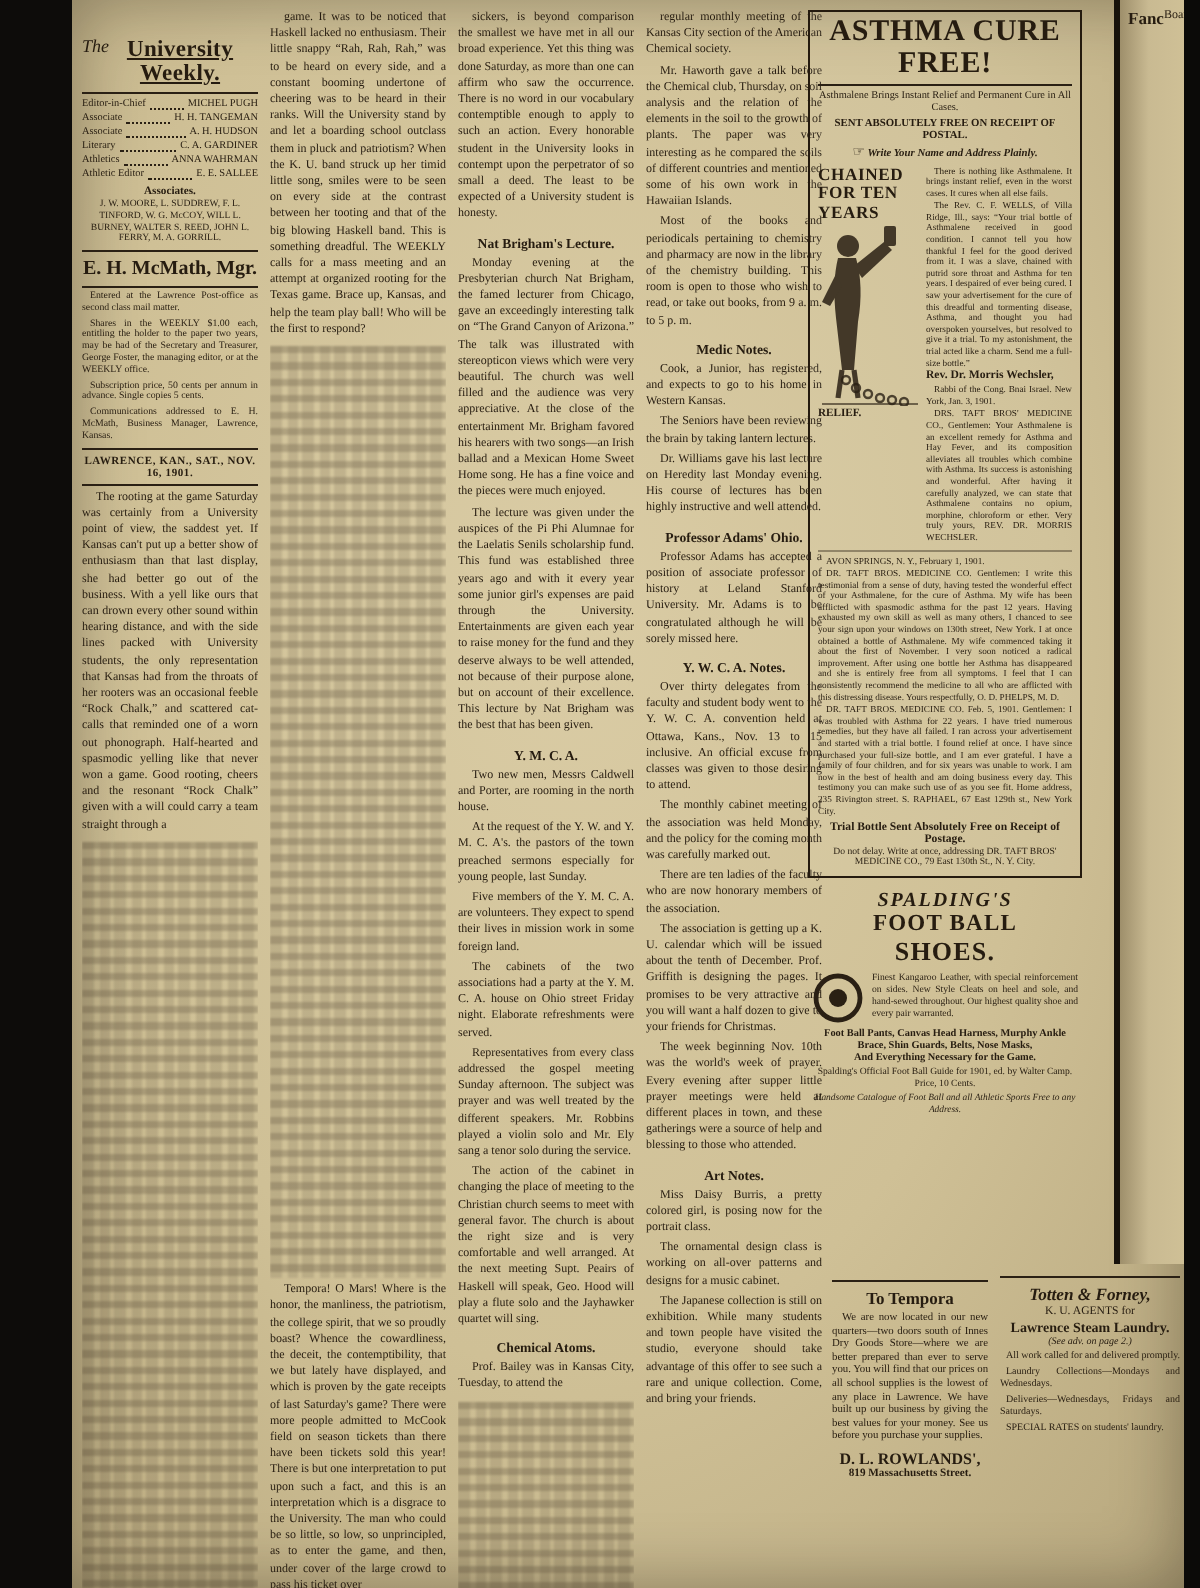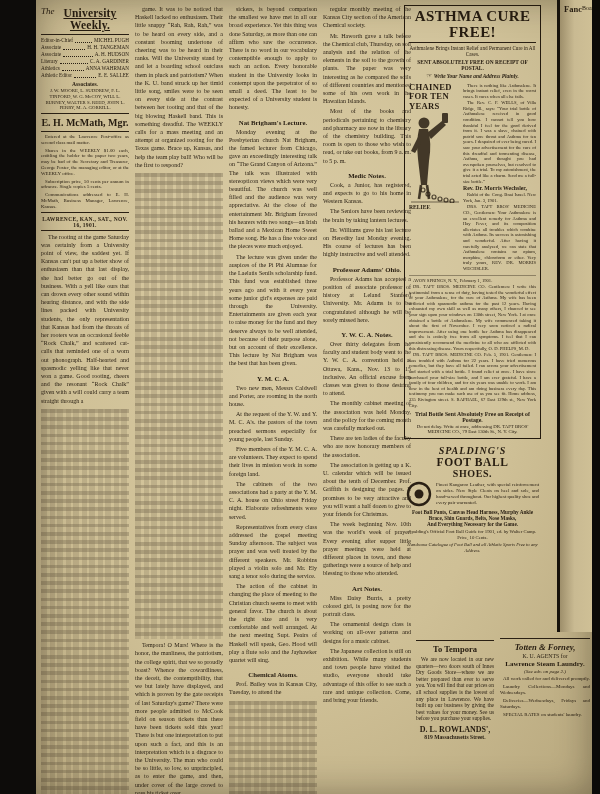--- a/index.html
+++ b/index.html
@@ -17,21 +17,21 @@
   .colflow{display:flex;flex-direction:column;height:100%;}
   .art-p{font-size:6px;line-height:8.2px;text-align:justify;text-indent:7px;margin:0 0 2px;flex-shrink:0;}
   .art-head{font-size:6.8px;font-weight:bold;text-align:center;margin:5px 0 2px;flex-shrink:0;}
   .blur-fill{flex:1 1 0;min-height:3px;margin:2px 0;opacity:.55;filter:blur(.45px);
     background-image:
       repeating-linear-gradient(180deg, rgba(42,32,20,.38) 0 3.6px, transparent 3.6px 8.2px),
       repeating-linear-gradient(90deg, rgba(42,32,20,.22) 0 6px, transparent 6px 9px, rgba(42,32,20,.22) 9px 14px, transparent 14px 16px);}
   hr.rule{border:none;border-top:1px solid #2a2014;margin:2px 0;flex-shrink:0;}
   
   .masthead{flex-shrink:0;text-align:center;}
-  .mast-title{position:relative;margin:2px 0 3px;text-align:center;}
+  .mast-title{position:relative;margin:14px 0 3px;text-align:center;}
   .mast-the{position:absolute;left:0;top:-1px;font-style:italic;font-size:9px;}
   .mast-main{display:block;font-weight:bold;font-size:11.5px;letter-spacing:.2px;padding-left:10px;text-decoration:underline;}
   .staff-row{display:flex;align-items:flex-end;font-size:5.2px;line-height:7px;}
   .staff-role{white-space:nowrap;}
   .staff-dots{flex:1;border-bottom:1px dotted #2a2014;margin:0 2px 1.5px;}
   .staff-name{white-space:nowrap;}
   .assoc-label{font-size:5.6px;font-weight:bold;margin-top:2px;}
   .assoc-names{font-size:4.8px;line-height:5.8px;margin:1px 0 2px;text-align:center;}
   .mgr{font-size:10px;font-weight:bold;margin:3px 0;}
   .notices{text-align:left;}
@@ -52,21 +52,21 @@
   .chained-right{flex:1;}
   .tiny-blocks .art-p{font-size:4.6px;line-height:5.6px;text-indent:4px;margin:0 0 1px;}
   .tiny-blocks .art-head{font-size:5.8px;text-align:left;margin:1px 0;}
   .letters{margin-top:2px;border-top:1px solid rgba(42,32,20,.4);padding-top:2px;}
   .trial{font-size:5.8px;font-weight:bold;text-align:center;margin-top:2.5px;}
   .asthma-addr{font-size:4.8px;text-align:center;margin-top:1px;line-height:5.6px;}
   
   .spalding{margin-top:5px;padding:1px 2px;}
   .sp-brand{font-size:10px;font-weight:bold;font-style:italic;text-align:center;letter-spacing:1px;}
   .sp-l2{font-size:11.5px;font-weight:bold;text-align:center;letter-spacing:.6px;}
-  .sp-l3{font-size:10px;font-weight:bold;text-align:center;letter-spacing:.6px;margin-bottom:2px;}
+  .sp-l3{font-size:13px;font-weight:bold;text-align:center;letter-spacing:.6px;margin-bottom:2px;}
   .sp-row{display:flex;gap:4px;align-items:center;margin:2px 0;}
   .sp-copy{flex:1;font-size:4.8px;line-height:5.8px;text-align:justify;}
   .sp-gear{font-size:5.2px;font-weight:bold;text-align:center;line-height:6.2px;margin-top:2px;}
   .sp-gear2{font-size:5.2px;font-weight:bold;text-align:center;margin-bottom:1px;}
   .sp-guide{font-size:4.8px;text-align:center;line-height:5.6px;margin:2px 0;}
   .sp-co-box{border:1.5px solid #241a0e;padding:2px 3px;margin:2px 0;}
   .sp-co{font-size:9px;font-weight:bold;text-align:center;letter-spacing:.4px;}
   .sp-inc{font-size:4.6px;text-align:center;letter-spacing:.8px;}
   .cities{display:flex;justify-content:space-between;margin-top:1px;}
   .cities > div{font-size:5.6px;font-weight:bold;}

